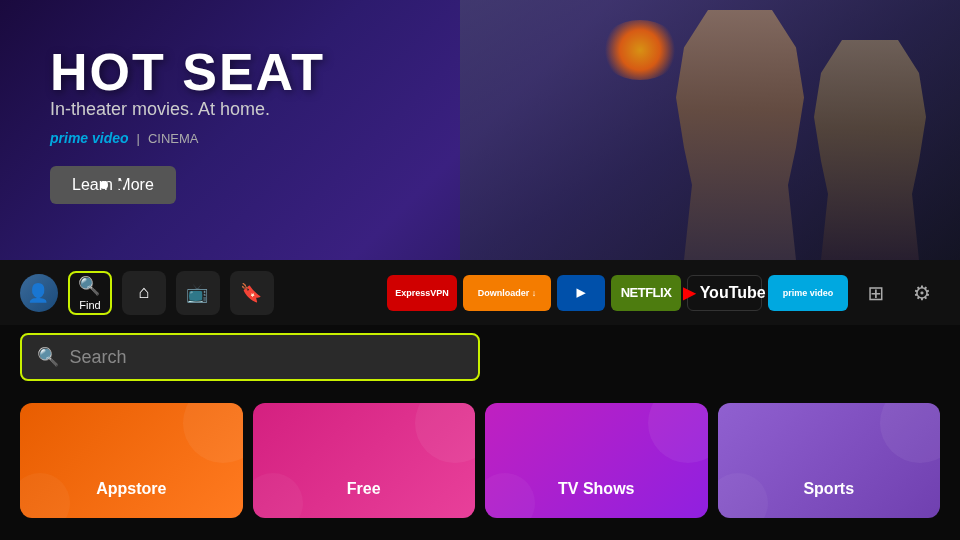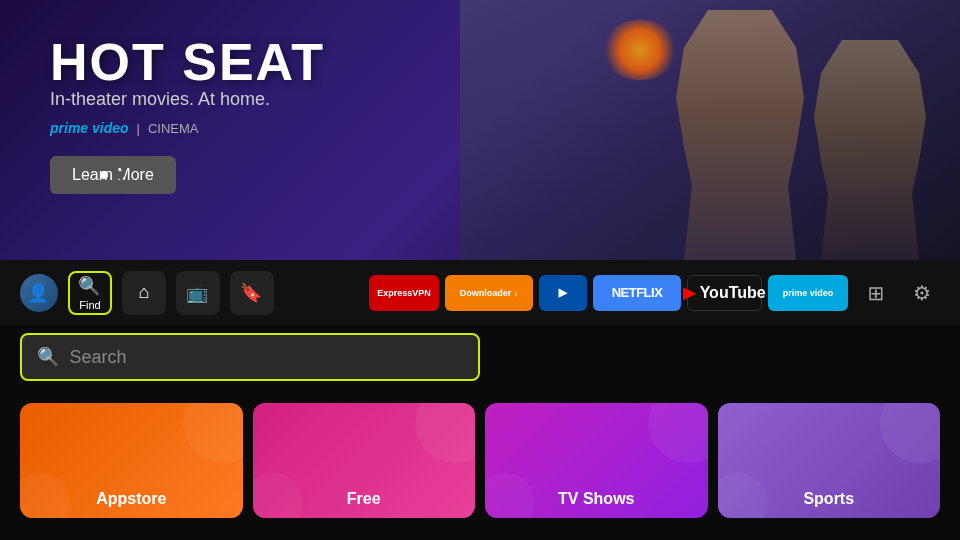--- a/index.html
+++ b/index.html
@@ -17,21 +17,21 @@
       width: 100%;
       height: 260px;
       background: linear-gradient(135deg, #1a0a3e 0%, #2d1b6e 30%, #3a2080 50%, #0a0a1a 100%);
       position: relative;
       overflow: hidden;
     }
 
     .hero-content {
       position: absolute;
       left: 50px;
-      top: 36px;
+      top: 46px;
       z-index: 2;
     }
 
     .hero-title {
       font-size: 52px;
       font-weight: 900;
       color: #fff;
       letter-spacing: 2px;
       text-shadow: 2px 2px 8px rgba(0,0,0,0.5);
       line-height: 1;
@@ -234,23 +234,23 @@
       font-size: 10px;
     }
 
     .app-blue {
       background: #0050aa;
       color: #fff;
       width: 46px;
     }
 
     .app-netflix {
-      background: #3b82f6;
-      color: #fff;
-      width: 88px;
+      background: #4d7c0f;
+      color: #fff;
+      width: 70px;
       font-size: 13px;
       letter-spacing: -0.5px;
     }
 
     .app-youtube {
       background: #ff0000;
       color: #fff;
       width: 75px;
       display: flex;
       align-items: center;
@@ -323,21 +323,21 @@
       margin-top: 4px;
     }
 
     .cat-tile {
       flex: 1;
       height: 115px;
       border-radius: 12px;
       display: flex;
       align-items: flex-end;
       justify-content: center;
-      padding-bottom: 10px;
+      padding-bottom: 20px;
       cursor: pointer;
       position: relative;
       overflow: hidden;
     }
 
     .cat-tile.appstore {
       background: linear-gradient(135deg, #e85d00 0%, #ff7a20 100%);
     }
 
     .cat-tile.free {

